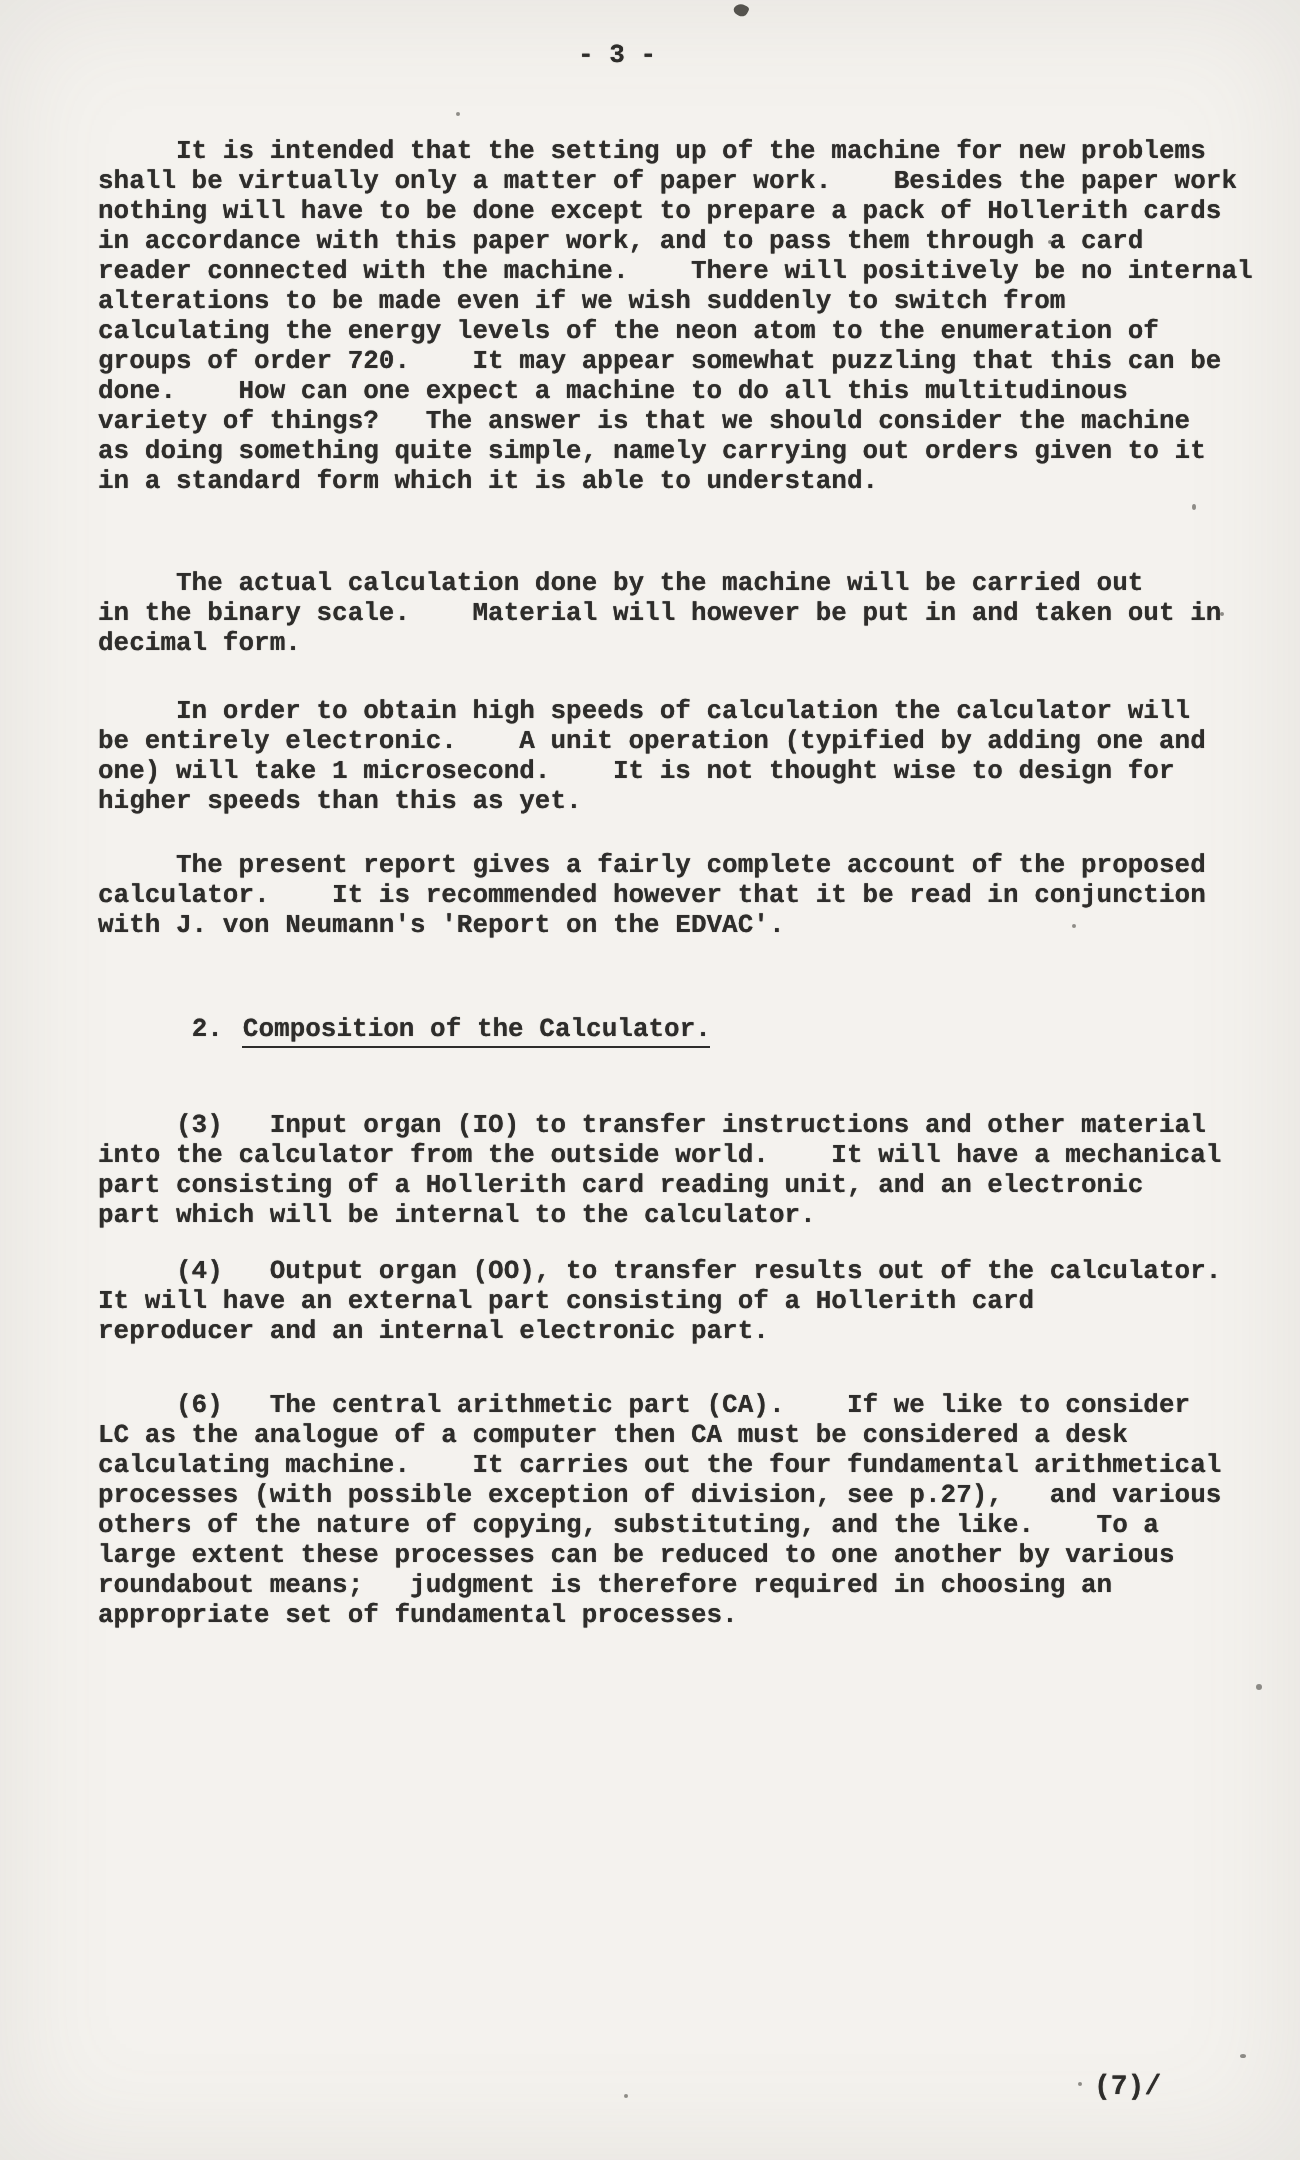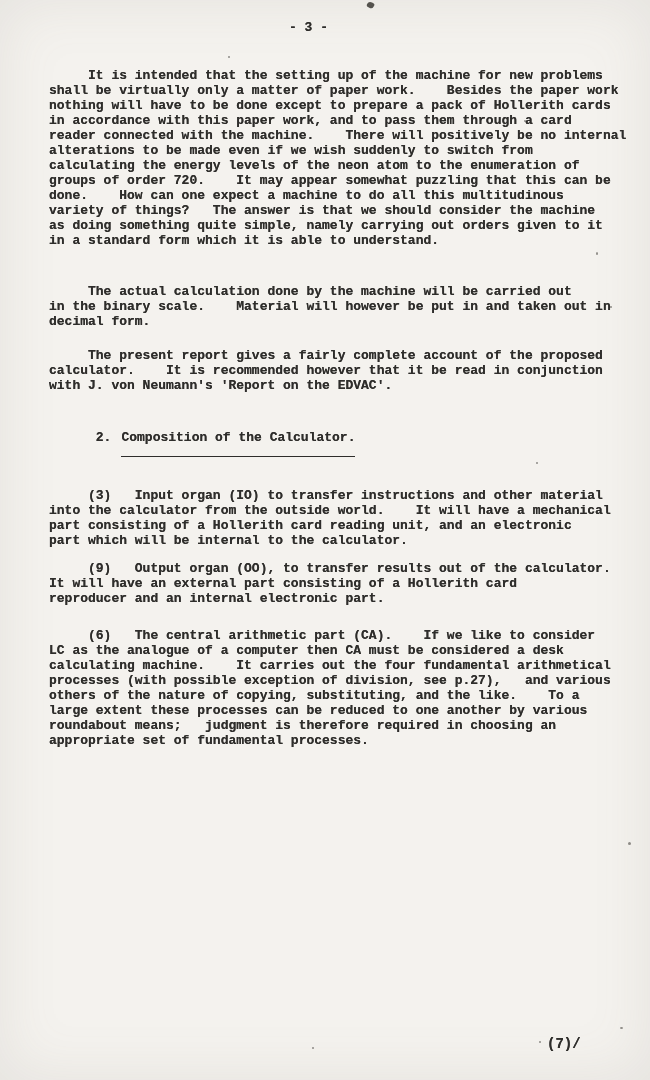--- a/index.html
+++ b/index.html
@@ -54,21 +54,21 @@
   .m-i6 { margin-bottom: 0; }
   .heading {
     white-space: pre;
     margin: 0 0 16px 0;
   }
   .heading .sec-num { display: inline-block; }
   .heading .sec-title {
     display: inline-block;
     margin-left: 10px;
     border-bottom: 1.6px solid #2e2d2b;
-    padding-bottom: 11px;
+    padding-bottom: 1px;
     text-align: center;
   }
   .footer-mark {
     position: absolute;
     top: 1037px;
     left: 547px;
     font-size: 14px;
     white-space: pre;
   }
   .speck {
@@ -123,38 +123,42 @@
 groups of order 720.    It may appear somewhat puzzling that this can be
 done.    How can one expect a machine to do all this multitudinous
 variety of things?   The answer is that we should consider the machine
 as doing something quite simple, namely carrying out orders given to it
 in a standard form which it is able to understand.</div>
 
     <div class="para m-p2">     The actual calculation done by the machine will be carried out
 in the binary scale.    Material will however be put in and taken out in
 decimal form.</div>
 
+    <div class="para m-p3">     In order to obtain high speeds of calculation the calculator will
+be entirely electronic.    A unit operation (typified by adding one and
+one) will take 1 microsecond.    It is not thought wise to design for
+higher speeds than this as yet.</div>
 
     <div class="para m-p4">     The present report gives a fairly complete account of the proposed
 calculator.    It is recommended however that it be read in conjunction
 with J. von Neumann's 'Report on the EDVAC'.</div>
 
     <div class="heading m-h">
       <span class="sec-num">2.</span><span class="sec-title">Composition of the Calculator.</span>
     </div>
 
 
 
 
     <div class="para m-i3">     (3)   Input organ (IO) to transfer instructions and other material
 into the calculator from the outside world.    It will have a mechanical
 part consisting of a Hollerith card reading unit, and an electronic
 part which will be internal to the calculator.</div>
 
-    <div class="para m-i4">     (9)   Output organ (OO), to transfer results out of the calculator.
+    <div class="para m-i4">     (4)   Output organ (OO), to transfer results out of the calculator.
 It will have an external part consisting of a Hollerith card
 reproducer and an internal electronic part.</div>
 
 
     <div class="para m-i6">     (6)   The central arithmetic part (CA).    If we like to consider
 LC as the analogue of a computer then CA must be considered a desk
 calculating machine.    It carries out the four fundamental arithmetical
 processes (with possible exception of division, see p.27),   and various
 others of the nature of copying, substituting, and the like.    To a
 large extent these processes can be reduced to one another by various

